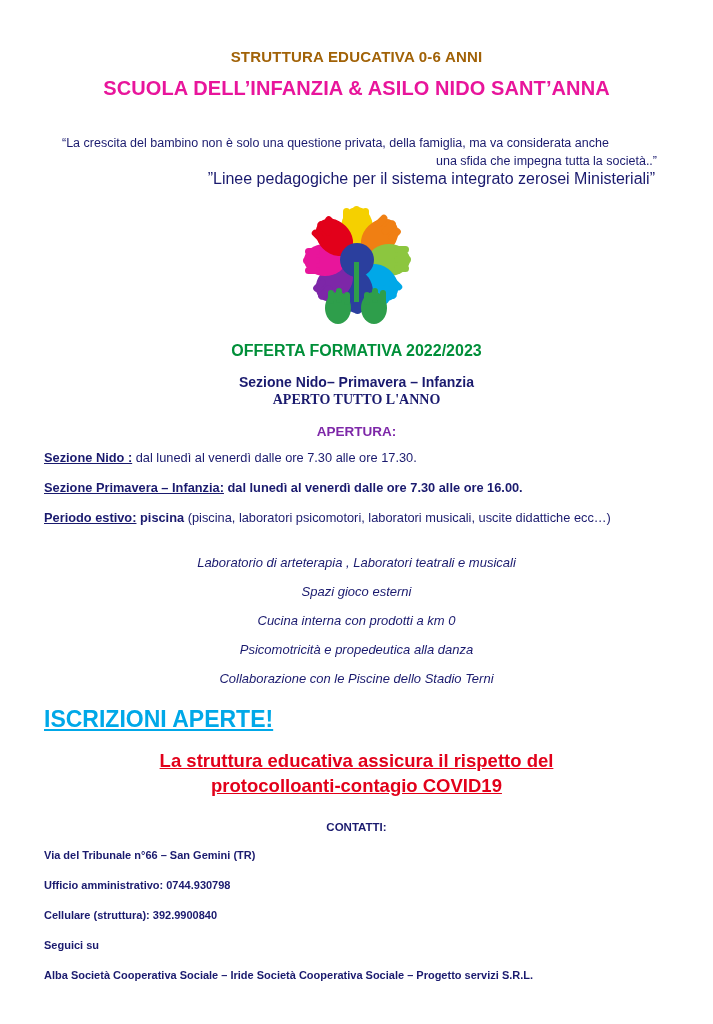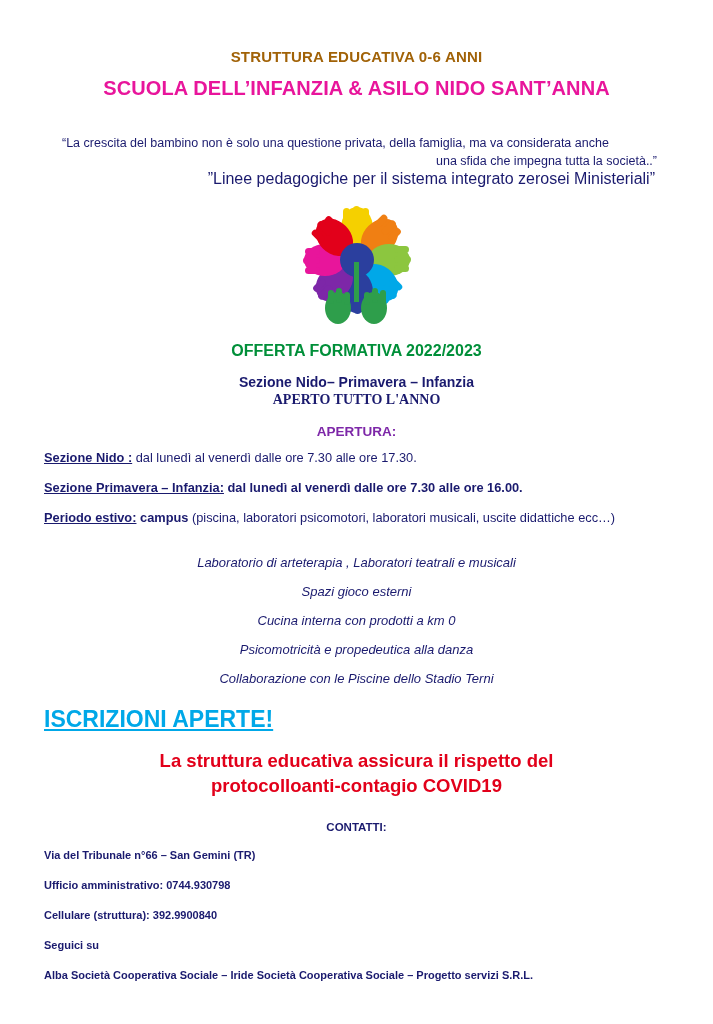--- a/index.html
+++ b/index.html
@@ -133,20 +133,21 @@
     margin: 20px 0 16px 0;
   }
 
   .covid {
     text-align: center;
     font-size: 18.5px;
     font-weight: bold;
     color: #e2001a;
     line-height: 1.35;
     margin: 0 0 22px 0;
+    text-decoration: underline;
   }
 
   .contatti-head {
     text-align: center;
     font-size: 11.5px;
     font-weight: bold;
     color: #1a1a6e;
     margin: 0 0 16px 0;
   }
   .contact-line {
@@ -253,21 +254,21 @@
     <span class="val">dal lunedì al venerdì dalle ore 7.30 alle ore 17.30.</span>
   </div>
 
   <div class="hours-row">
     <span class="lbl">Sezione Primavera – Infanzia:</span>
     <span class="val-b">dal lunedì al venerdì dalle ore 7.30 alle ore 16.00.</span>
   </div>
 
   <div class="hours-row">
     <span class="lbl">Periodo estivo:</span>
-    <span class="val-b">campus</span>
+    <span class="val-b">piscina</span>
     <span class="val">(piscina, laboratori psicomotori, laboratori musicali, uscite didattiche ecc…)</span>
   </div>
 
   <div class="activities">
     <div>Laboratorio di arteterapia ,  Laboratori teatrali e musicali</div>
     <div>Spazi gioco esterni</div>
     <div>Cucina interna con prodotti a km 0</div>
     <div>Psicomotricità e propedeutica alla danza</div>
     <div>Collaborazione con le Piscine dello Stadio Terni</div>
   </div>

